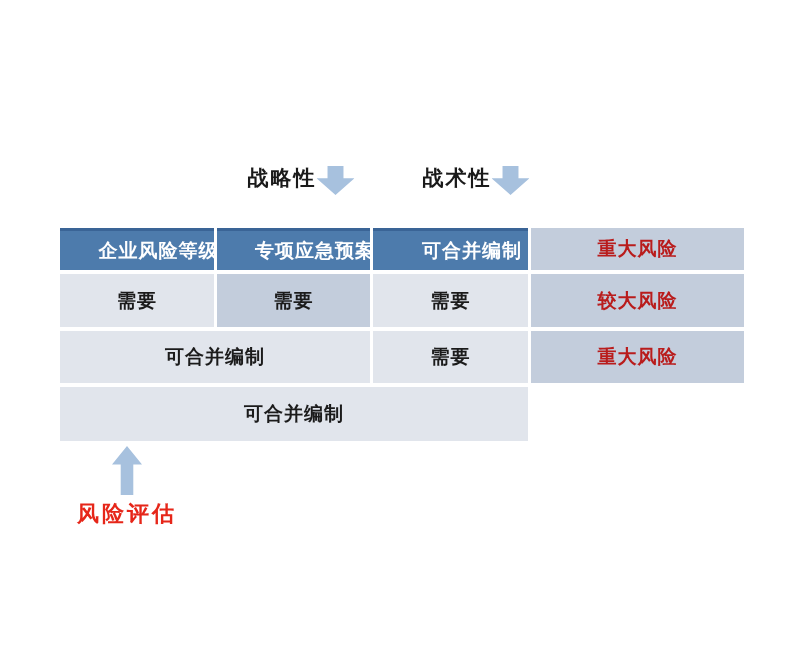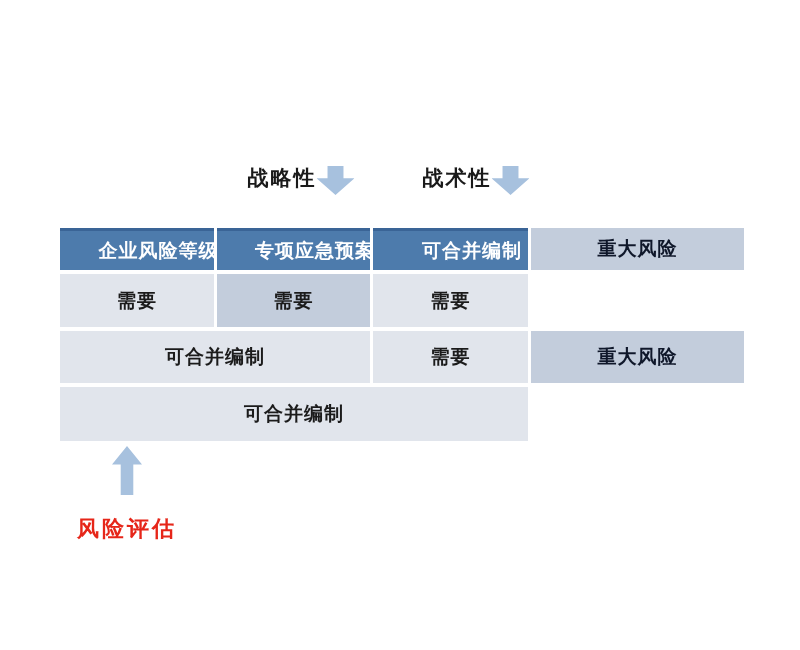--- a/index.html
+++ b/index.html
@@ -55,21 +55,21 @@
     letter-spacing: 1px;
     white-space: nowrap;
   }
   .cell.header {
     background: #4d7bac;
     border-top: 3px solid #3a6496;
     color: #ffffff;
     font-size: 19px;
     padding-left: 43px;
   }
-  .cell.rowlabel { background: #c3cddc; color: #0f172a; }
+  .cell.rowlabel { background: #c3cddc; color: #b91c1c; }
   .cell.body     { background: #e1e5ec; color: #1b1b1b; }
   .cell.highlight{ background: #c3cddc; color: #1b1b1b; }
   .span2 { grid-column: span 2; }
   .span3 { grid-column: span 3; }
 
   
   .bottom-annotation {
     position: absolute;
     left: 127px;
     top: 446px;
@@ -78,21 +78,21 @@
     align-items: center;
     transform: translateX(-50%);
   }
   .arrow-up {
     width: 30px;
     height: 49px;
     background: #a7c1de;
     clip-path: polygon(50% 0, 100% 38%, 71% 38%, 71% 100%, 29% 100%, 29% 38%, 0 38%);
   }
   .annotation-label.red {
-    margin-top: 19px;
+    margin-top: 4px;
     color: #e62619;
     font-size: 22px;
     font-weight: bold;
     letter-spacing: 3px;
   }
 </style>
 </head>
 <body>
 
 <div class="stage">
@@ -110,20 +110,21 @@
 
     <div class="cell header">企业风险等级</div>
     <div class="cell header">专项应急预案</div>
     <div class="cell header">可合并编制</div>
 
     <div class="cell rowlabel">重大风险</div>
     <div class="cell body">需要</div>
     <div class="cell highlight">需要</div>
     <div class="cell body">需要</div>
 
+    <div class="cell rowlabel">较大风险</div>
     <div class="cell body span2">可合并编制</div>
     <div class="cell body">需要</div>
 
     <div class="cell rowlabel">重大风险</div>
     <div class="cell body span3">可合并编制</div>
   </div>
 
   <div class="bottom-annotation">
     <span class="arrow-up"></span>
     <span class="annotation-label red">风险评估</span>

